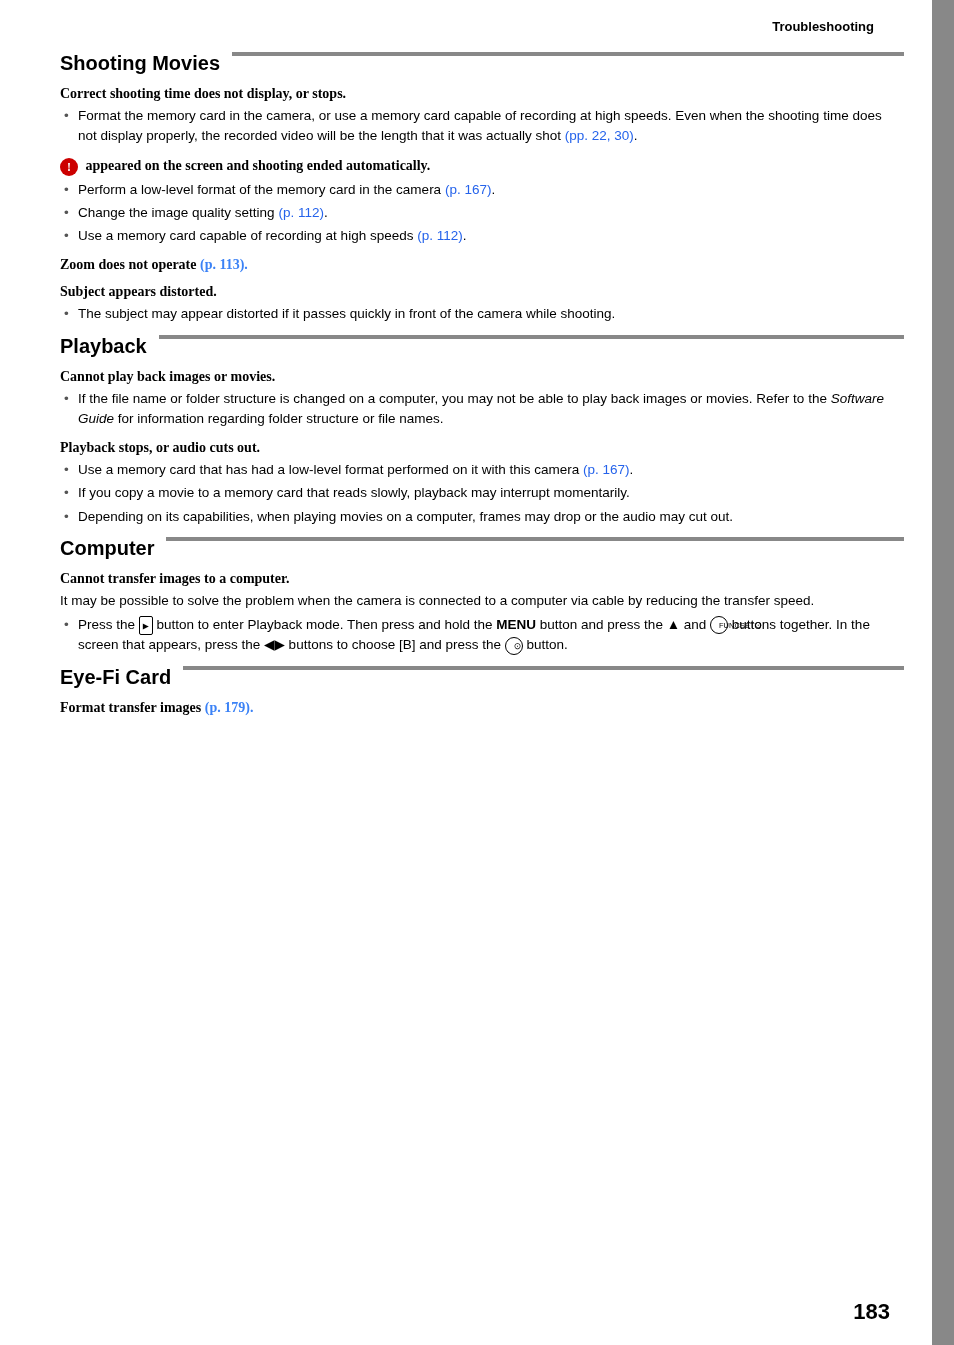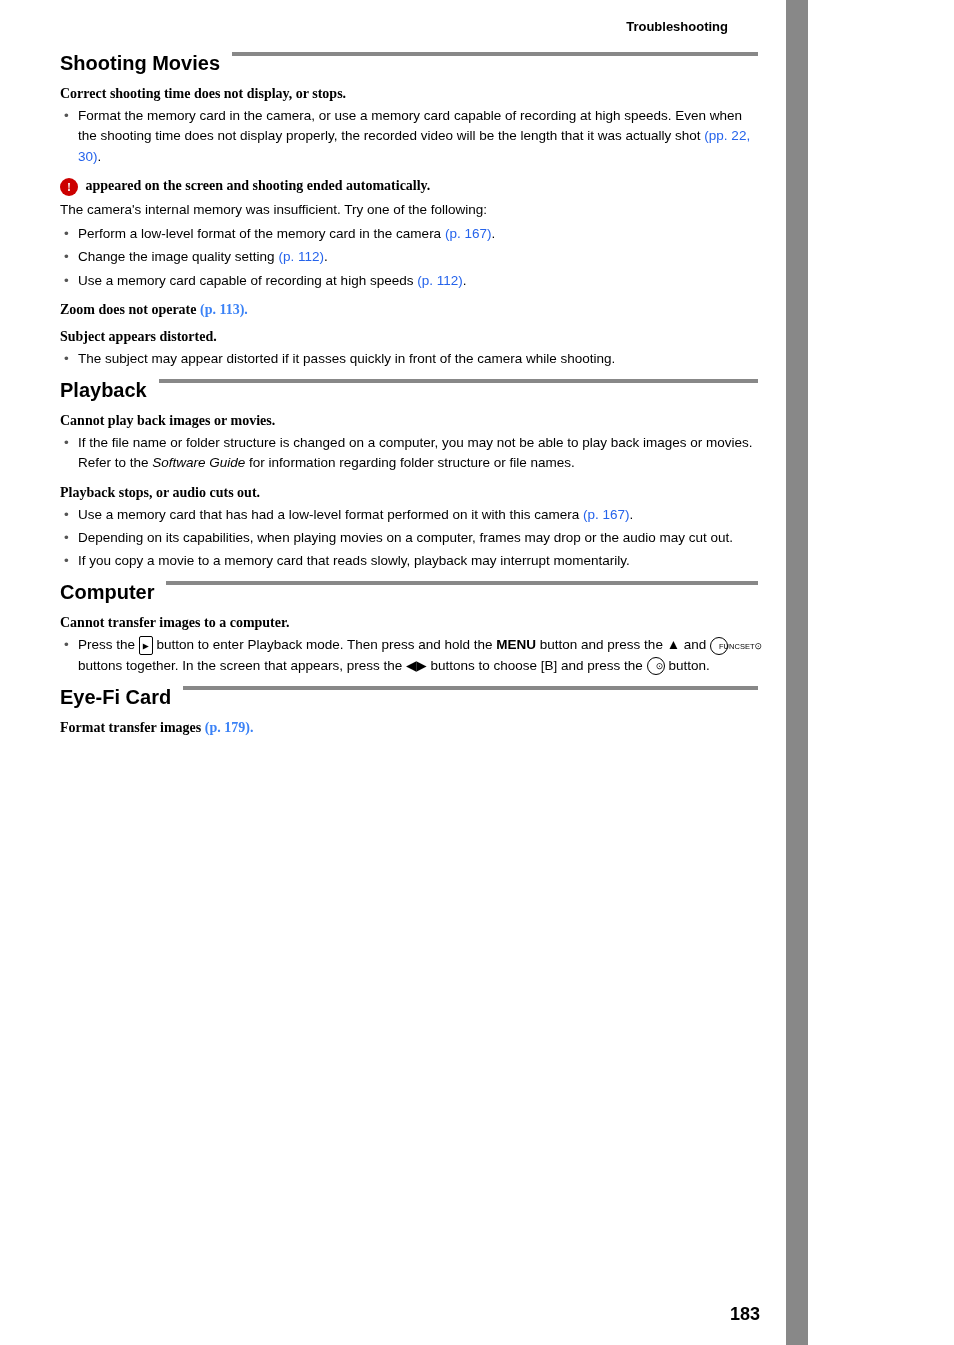--- a/index.html
+++ b/index.html
@@ -8,21 +8,21 @@
       font-family: Arial, Helvetica, sans-serif;
       font-size: 14px;
       background: #fff;
       color: #000;
       width: 954px;
       min-height: 1345px;
       position: relative;
     }
 
     .page-wrapper {
-      width: 808px;
+      width: 954px;
       min-height: 1345px;
       padding: 0;
       position: relative;
     }
 
     
     .side-tab {
       position: absolute;
       right: 0;
       top: 0;
@@ -161,22 +161,22 @@
     }
 
     .italic {
       font-style: italic;
     }
 
     
     .page-number {
       position: absolute;
       bottom: 20px;
-      right: 48px;
-      font-size: 18px;
+      right: 64px;
+      font-size: 22px;
       font-weight: bold;
       margin-left: 26px;
     }
 
     .section-block {
       margin-bottom: 8px;
     }
 
     .subsection-block {
       margin-bottom: 6px;
@@ -207,21 +207,20 @@
             <span>Format the memory card in the camera, or use a memory card capable of recording at high speeds. Even when the shooting time does not display properly, the recorded video will be the length that it was actually shot </span><a class="link">(pp. 22,</a> <a class="link">30)</a><span>.</span>
           </li>
         </ul>
       </div>
 
       <div class="subsection-block">
         <div class="subsection-heading">
           <span class="warn-icon">!</span>
           <span> appeared on the screen and shooting ended automatically.</span>
         </div>
-        <div class="body-text">The camera's internal memory was insufficient. Try one of the following:</div>
         <ul class="bullet-list">
           <li>Perform a low-level format of the memory card in the camera <a class="link">(p. 167)</a>.</li>
           <li>Change the image quality setting <a class="link">(p. 112)</a>.</li>
           <li>Use a memory card capable of recording at high speeds <a class="link">(p. 112)</a>.</li>
         </ul>
       </div>
 
       <div class="subsection-block">
         <div class="subsection-heading">
           <span>Zoom does not operate </span><a class="link link-orange">(p. 113).</a>
@@ -246,34 +245,35 @@
         <div class="subsection-heading">Cannot play back images or movies.</div>
         <ul class="bullet-list">
           <li>If the file name or folder structure is changed on a computer, you may not be able to play back images or movies. Refer to the <span class="italic">Software Guide</span> for information regarding folder structure or file names.</li>
         </ul>
       </div>
 
       <div class="subsection-block">
         <div class="subsection-heading">Playback stops, or audio cuts out.</div>
         <ul class="bullet-list">
           <li>Use a memory card that has had a low-level format performed on it with this camera <a class="link">(p. 167)</a>.</li>
+          <li>If you copy a movie to a memory card that reads slowly, playback may interrupt momentarily.</li>
           <li>Depending on its capabilities, when playing movies on a computer, frames may drop or the audio may cut out.</li>
-          <li>If you copy a movie to a memory card that reads slowly, playback may interrupt momentarily.</li>
         </ul>
       </div>
     </div>
 
     <div class="section-block">
       <div class="section-heading">
         <span class="section-title">Computer</span>
         <div class="section-line"></div>
       </div>
 
       <div class="subsection-block">
         <div class="subsection-heading">Cannot transfer images to a computer.</div>
+        <div class="body-text">It may be possible to solve the problem when the camera is connected to a computer via cable by reducing the transfer speed.</div>
         <ul class="bullet-list">
           <li>
             Press the <span class="inline-icon">▶</span> button to enter Playback mode. Then press and hold the <strong>MENU</strong> button and press the ▲ and <span class="inline-icon-circle"><small>FUNC<br style="display:none">SET</small>⊙</span> buttons together. In the screen that appears, press the ◀▶ buttons to choose [B] and press the <span class="inline-icon-circle">⊙</span> button.
           </li>
         </ul>
       </div>
     </div>
 
     <div class="section-block">
       <div class="section-heading">

